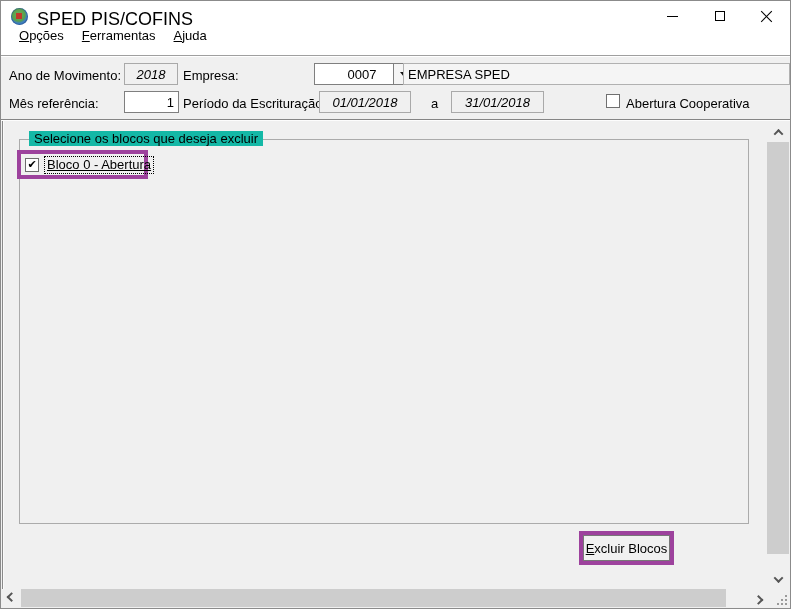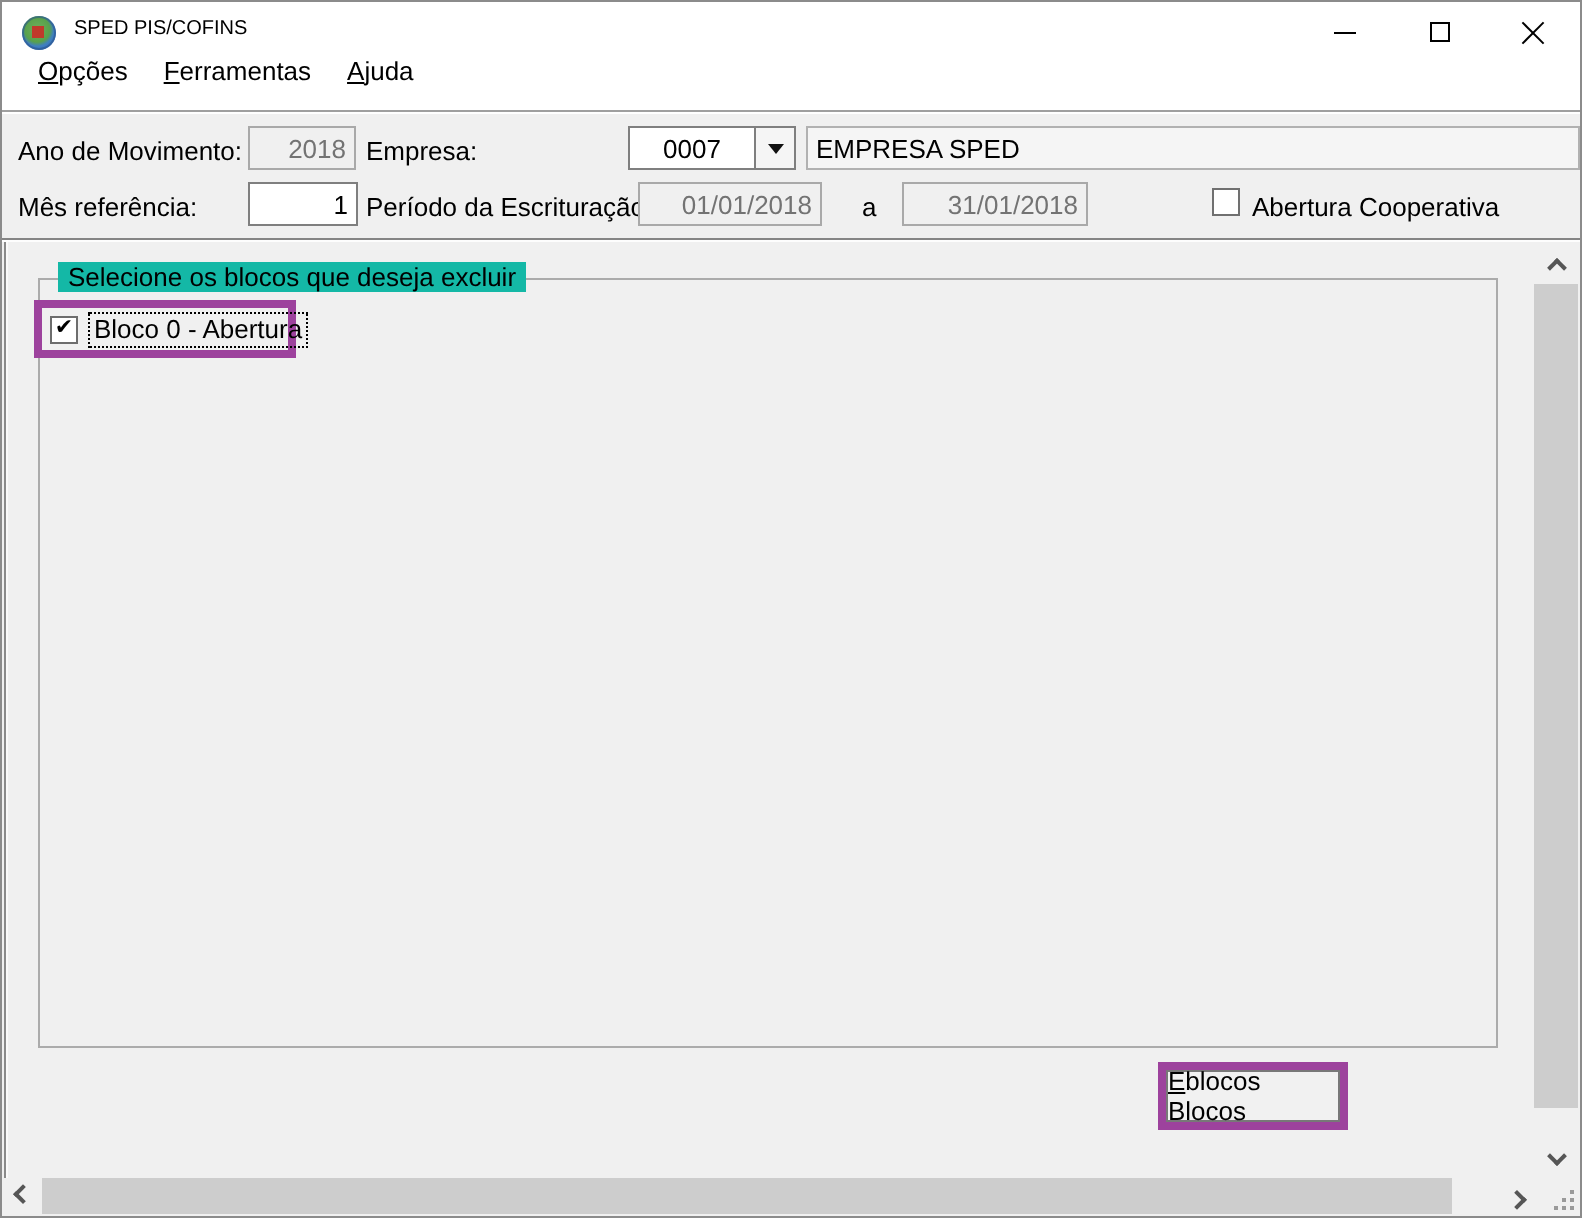--- a/index.html
+++ b/index.html
@@ -14,63 +14,63 @@
   
   .titlebar {
     position: absolute; left: 0; top: 0; right: 0; height: 31px;
     background: #ffffff; display: flex; align-items: center;
   }
   .app-icon { position: absolute; left: 10px; top: 7px; width: 17px; height: 17px;
     border-radius: 50%;
     background: radial-gradient(circle at 45% 40%, #6fae5c 0%, #58a14b 45%, #3f7fc1 60%, #2d5f9e 100%);
     box-shadow: inset 0 0 0 1px rgba(40,80,140,.55); }
   .app-icon .core { position: absolute; left: 5px; top: 5px; width: 6px; height: 6px; background: #c0392b; }
-  .title-text { position: absolute; left: 36px; top: 8px; font-size: 10px; }
+  .title-text { position: absolute; left: 36px; top: 8px; font-size: 18px; }
 
   .win-controls { position: absolute; right: 0; top: 0; height: 31px; display: flex; }
   .win-btn { width: 47px; height: 30px; display: flex; align-items: center; justify-content: center; background: #fff; }
   .glyph-min { width: 11px; height: 1px; background: #000; }
   .glyph-max { width: 10px; height: 10px; border: 1px solid #000; background: transparent; }
   .glyph-close { position: relative; width: 13px; height: 13px; }
   .glyph-close i { position: absolute; left: -1px; top: 6px; width: 15px; height: 1px; background: #000; display: block; }
   .glyph-close i:first-child { transform: rotate(45deg); }
   .glyph-close i:last-child  { transform: rotate(-45deg); }
 
   
   .menubar { position: absolute; left: 0; top: 31px; right: 0; height: 23px; background: #ffffff; display: flex; align-items: center; padding-left: 9px; }
   .menu-item { padding: 3px 9px 20px 9px; cursor: default; }
   .accel { text-decoration: underline; }
   .sep-menu { position: absolute; left: 0; top: 54px; right: 0; height: 2px; border-top: 1px solid #9f9f9f; border-bottom: 1px solid #ffffff; }
 
   
   .fields { position: absolute; left: 0; top: 56px; right: 0; height: 62px; background: #f0f0f0; }
   .lbl { position: absolute; white-space: nowrap; }
   .tb { position: absolute; height: 22px; border: 1px solid #a9a9a9; font-family: "Liberation Sans", sans-serif; font-size: 13px; padding: 0 4px; background: #fff; }
-  .tb.disabled { background: #f0f0f0; color: #737373; text-align: right; }
+  .tb.disabled { background: #f0f0f0; color: #000000; text-align: center; font-style: italic; }
   .tb.right { text-align: right; }
   .tb.white { border-color: #7f7f7f; }
 
   .combo { position: absolute; height: 22px; display: flex; border: 1px solid #7f7f7f; background: #fff; }
   .combo input { width: 62px; height: 20px; border: 0; text-align: center; font-size: 13px; font-family: "Liberation Sans", sans-serif; background: #fff; }
   .combo .drop { width: 20px; height: 20px; border-left: 1px solid #7f7f7f; background: #f5f5f5; display: flex; align-items: center; justify-content: center; }
   .tri-down { width: 0; height: 0; border-left: 4px solid transparent; border-right: 4px solid transparent; border-top: 5px solid #111; }
 
   .checkbox { position: absolute; width: 14px; height: 14px; background: #fff; border: 1px solid #707070; }
 
   
   .sep-main { position: absolute; left: 0; top: 118px; right: 0; height: 2px; border-top: 1px solid #858585; border-bottom: 1px solid #fdfdfd; }
   .left-edge { position: absolute; left: 1px; top: 120px; width: 2px; height: 468px; border-left: 1px solid #8a8a8a; border-right: 1px solid #fafafa; }
 
   .groupbox { position: absolute; left: 18px; top: 138px; width: 730px; height: 385px; border: 1px solid #abADab; border-color:#ababab; }
   .groupbox .legend { position: absolute; left: 9px; top: -9px; background: #14b8a6; padding: 0 5px; font-size: 13px; white-space: nowrap; }
 
   .annot { border: 4px solid var(--annot, #9d429d); }
   .block-item { position: absolute; left: 16px; top: 149px; width: 131px; height: 29px; display: flex; align-items: center; padding-left: 4px; background: #f0f0f0; }
   .cb-box { width: 14px; height: 14px; background: #fff; border: 1px solid #6d6d6d; display: flex; align-items: center; justify-content: center; font-size: 11px; line-height: 11px; color: #000; flex: 0 0 auto; }
-  .block-label { margin-left: 5px; border: 1px dotted #000; padding: 0 2px 1px 2px; white-space: nowrap; }
+  .block-label { margin-left: 5px; border: 1px dotted #000; padding: 0 2px 1px 2px; white-space: nowrap; text-decoration: underline; }
 
   
   .btn { background: #f1f1f1; border: 1px solid #787878; font-size: 13px; display: flex; align-items: center; justify-content: center; cursor: default; }
   .excluir-wrap { position: absolute; left: 578px; top: 530px; width: 95px; height: 34px; }
   .excluir-wrap .btn { width: 100%; height: 100%; }
   .sair-btn { position: absolute; left: 683px; top: 535px; width: 85px; height: 24px; }
 
   
   .vscroll { position: absolute; left: 766px; top: 122px; width: 22px; height: 466px; background: #f0f0f0; }
   .vscroll .btn-up   { position: absolute; left: 0; top: 0; width: 22px; height: 19px; display:flex; align-items:center; justify-content:center; }
@@ -123,21 +123,21 @@
     <div class="menu-item"><span class="accel">O</span><span>pções</span></div>
     <div class="menu-item"><span class="accel">F</span><span>erramentas</span></div>
     <div class="menu-item"><span class="accel">A</span><span>juda</span></div>
   </div>
   <div class="sep-menu"></div>
 
   <div class="fields">
     <span class="lbl" style="left:8px; top:11px;">Ano de Movimento:</span>
     <input class="tb disabled" style="left: 123px; top: 6px; width: 54px;" readonly="" value="2018">
     <span class="lbl" style="left:182px; top:11px;">Empresa:</span>
-    <div class="combo" style="left:313px; top:6px;">
+    <div class="combo" style="left:313px; top:6px;padding-left:16px;">
       <input value="0007" style="">
       <div class="drop">
           <div class="tri-down"></div>
         </div>
     </div>
     <input class="tb" style="left: 402px; top: 6px; width: 387px; background: rgb(245, 245, 245); border-color: rgb(177, 177, 177);" readonly="" value="EMPRESA SPED">
 
     <span class="lbl" style="left:8px; top:39px;">Mês referência:</span>
     <input class="tb white right" style="left: 123px; top: 34px; width: 55px;" value="1">
     <span class="lbl" style="left:182px; top:39px;">Período da Escrituração:</span>
@@ -158,21 +158,21 @@
 
   <div class="block-item annot">
     <span class="cb-box">
         <span class="check">✔</span>
       </span>
     <span class="block-label">Bloco 0 - Abertura</span>
   </div>
 
   <div class="excluir-wrap annot">
     <div class="btn">
-        <span><span class="accel">E</span><span>blocos Blocos</span></span>
+        <span><span class="accel">E</span><span>xcluir Blocos</span></span>
       </div>
   </div>
 
   <div class="vscroll">
     <div class="btn-up">
         <span class="chev up"></span>
       </div>
     <div class="thumb"></div>
     <div class="btn-down">
         <span class="chev down"></span>

